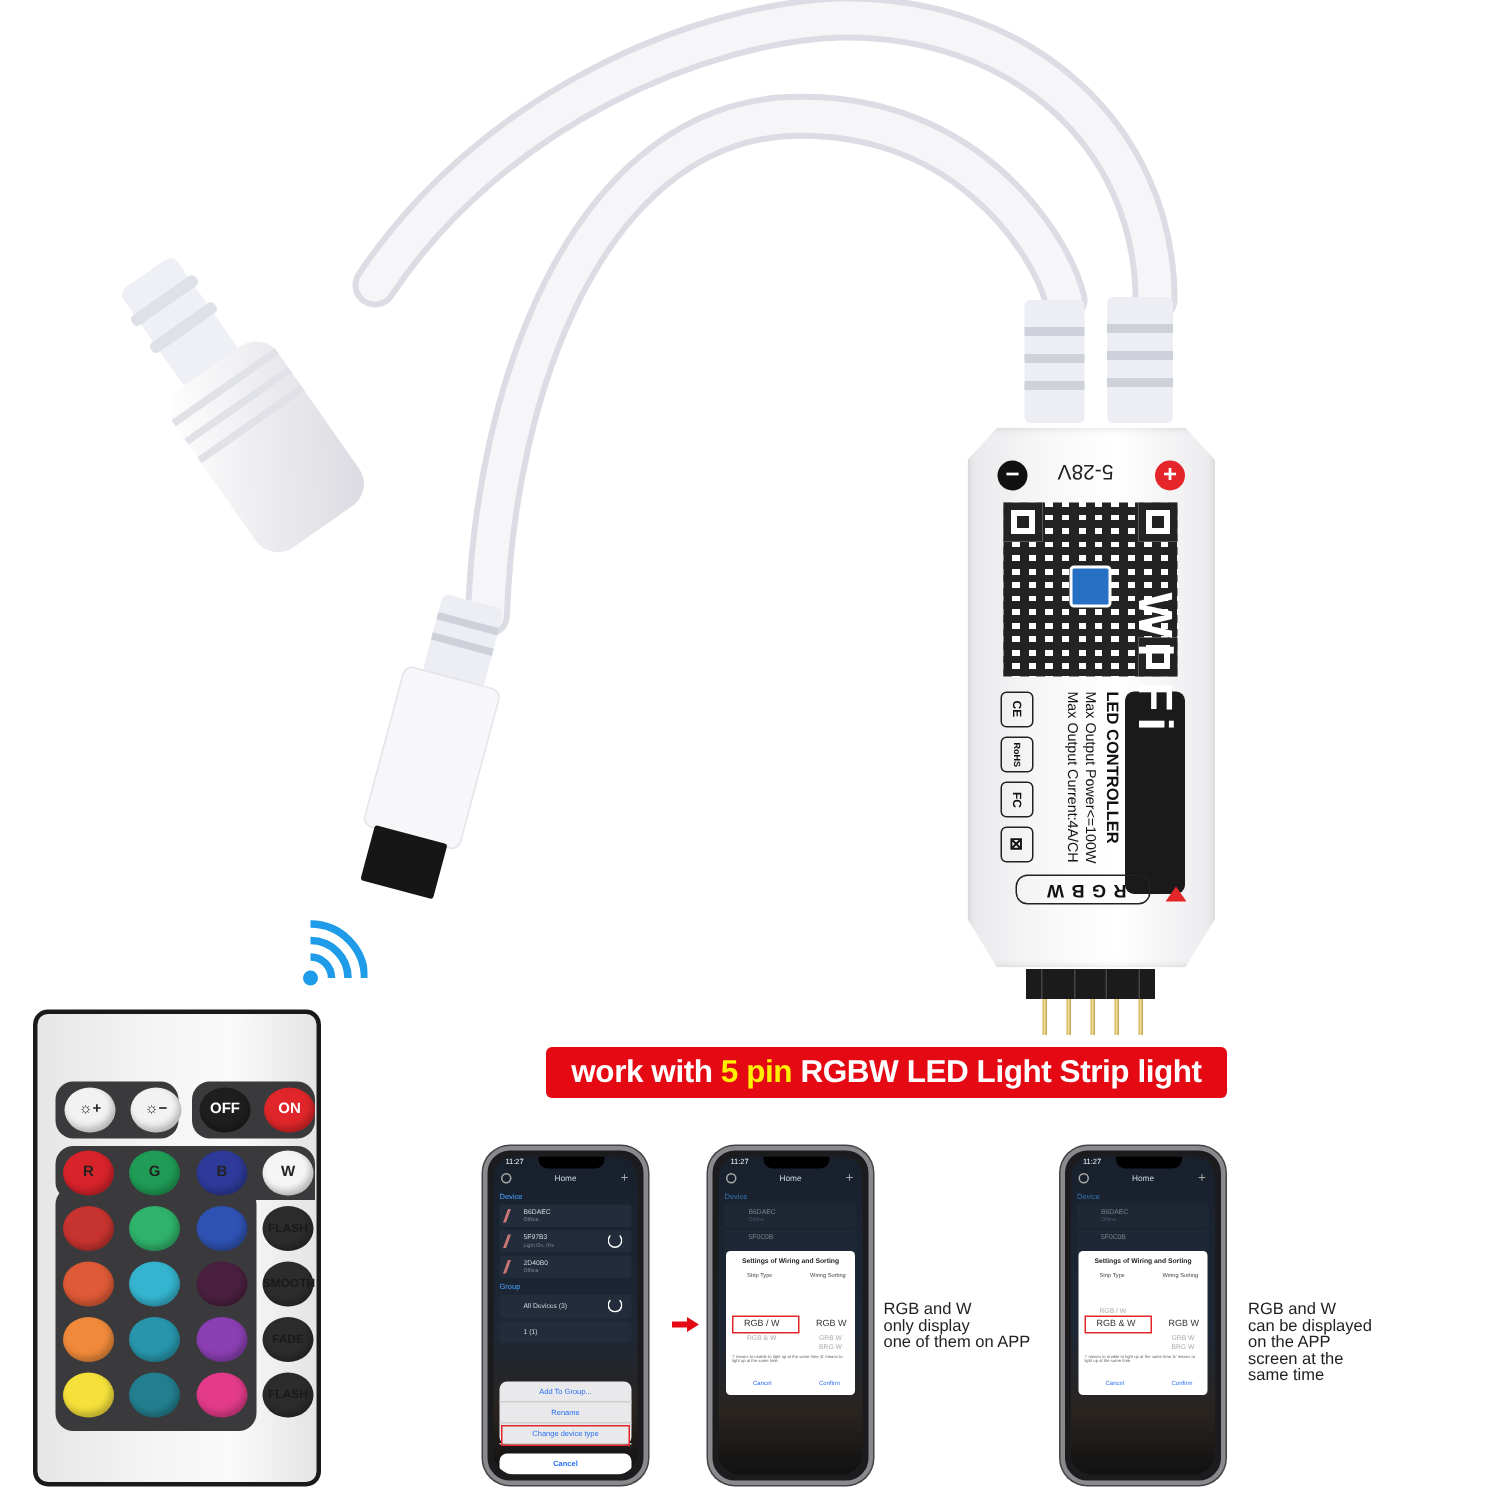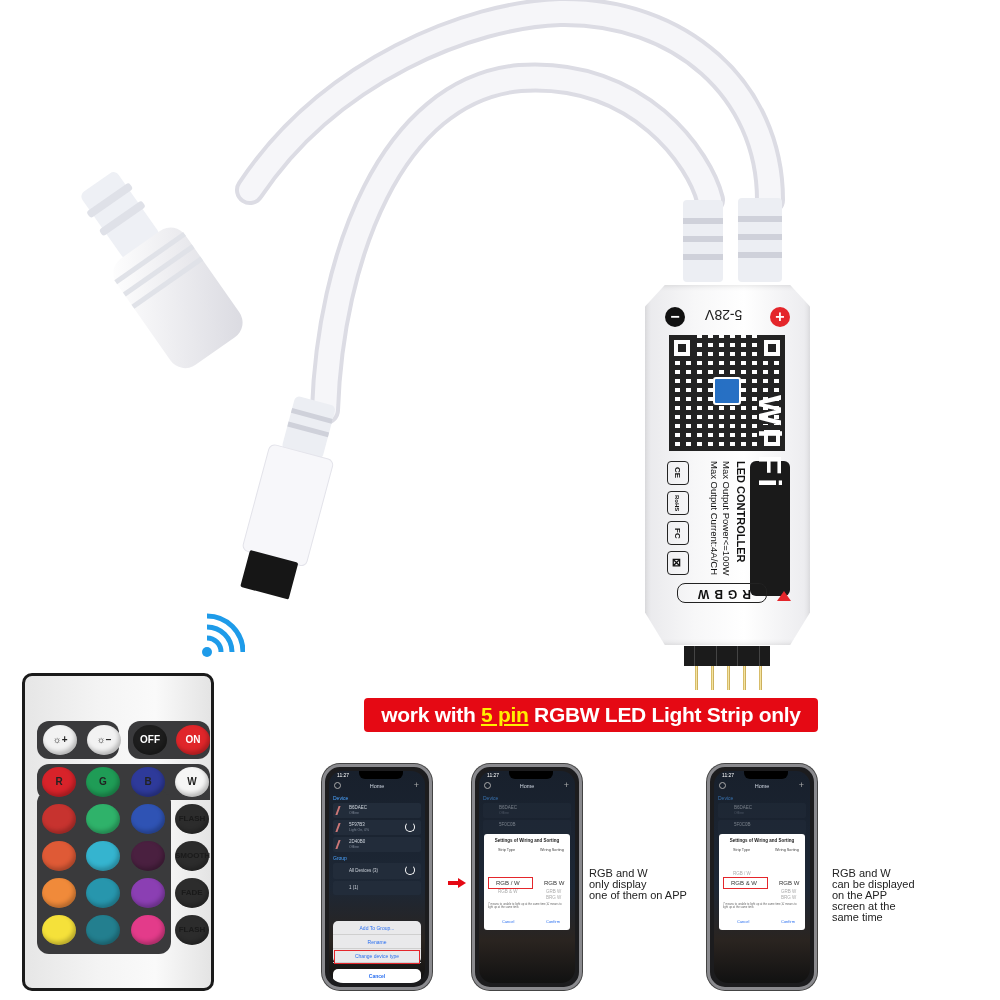--- a/index.html
+++ b/index.html
@@ -49,21 +49,21 @@
   .pin-header { position: absolute; left: 684px; top: 646px; width: 86px; height: 20px; background: #1b1b1b;
                 display: flex; justify-content: space-around; }
   .pin-header i { display: block; width: 1px; height: 20px; background: #444; }
   .pins { position: absolute; left: 688px; top: 666px; width: 80px; height: 24px; display: flex; justify-content: space-around; }
   .pins i { display: block; width: 3px; height: 24px; background: linear-gradient(90deg, #c9a94e, #f4e4a0, #b8953c); }
 
   
   .banner { position: absolute; left: 364px; top: 698px; width: 454px; height: 34px; background: #e50914;
             border-radius: 4px; color: #fff; font-weight: bold; font-size: 21px; line-height: 34px; text-align: center;
             white-space: nowrap; letter-spacing: -0.3px; }
-  .banner .hl { color: #ffef00; text-decoration: underline; }
+  .banner .hl { color: #ffef00; }
 
   
   .wireless { position: absolute; left: 195px; top: 612px; width: 50px; height: 50px; }
 
   
   .remote { position: absolute; left: 22px; top: 673px; width: 192px; height: 318px; background: linear-gradient(90deg,#e6e6e6,#f4f4f4 40%,#fafafa 70%,#e4e4e4);
             border: 3px solid #1a1a1a; border-radius: 10px; }
   .top-pad { position: absolute; border-radius: 12px; background: #3a3a3c; }
   .key { position: absolute; width: 34px; height: 30px; border-radius: 50%; font-size: 10px; font-weight: bold;
          text-align: center; line-height: 30px; color: #222; box-shadow: inset -2px -3px 4px rgba(0,0,0,.25); }
@@ -191,21 +191,21 @@
     <i></i>
   </div>
 <div class="pins">
     <i></i>
     <i></i>
     <i></i>
     <i></i>
     <i></i>
   </div>
 
-<div class="banner"><span>work with </span><span class="hl">5 pin</span><span> RGBW LED Light Strip only</span></div>
+<div class="banner"><span>work with </span><span class="hl">5 pin</span><span> RGBW LED Light Strip light</span></div>
 
 <div class="remote">
   <div class="top-pad" style="left:12px;top:45px;width:82px;height:38px"></div>
   <div class="top-pad" style="left:103px;top:45px;width:82px;height:38px"></div>
   <div class="top-pad" style="left:12px;top:88px;width:173px;height:36px;border-radius:12px 12px 0 12px"></div>
   <div class="top-pad" style="left:12px;top:115px;width:134px;height:163px"></div>
 
   <div class="key" style="left:18px;top:49px;background:#f2f2f2">☼+</div>
   <div class="key" style="left:62px;top:49px;background:#f2f2f2">☼−</div>
   <div class="key" style="left:108px;top:49px;background:#1e1e1e;color:#fff">OFF</div>

